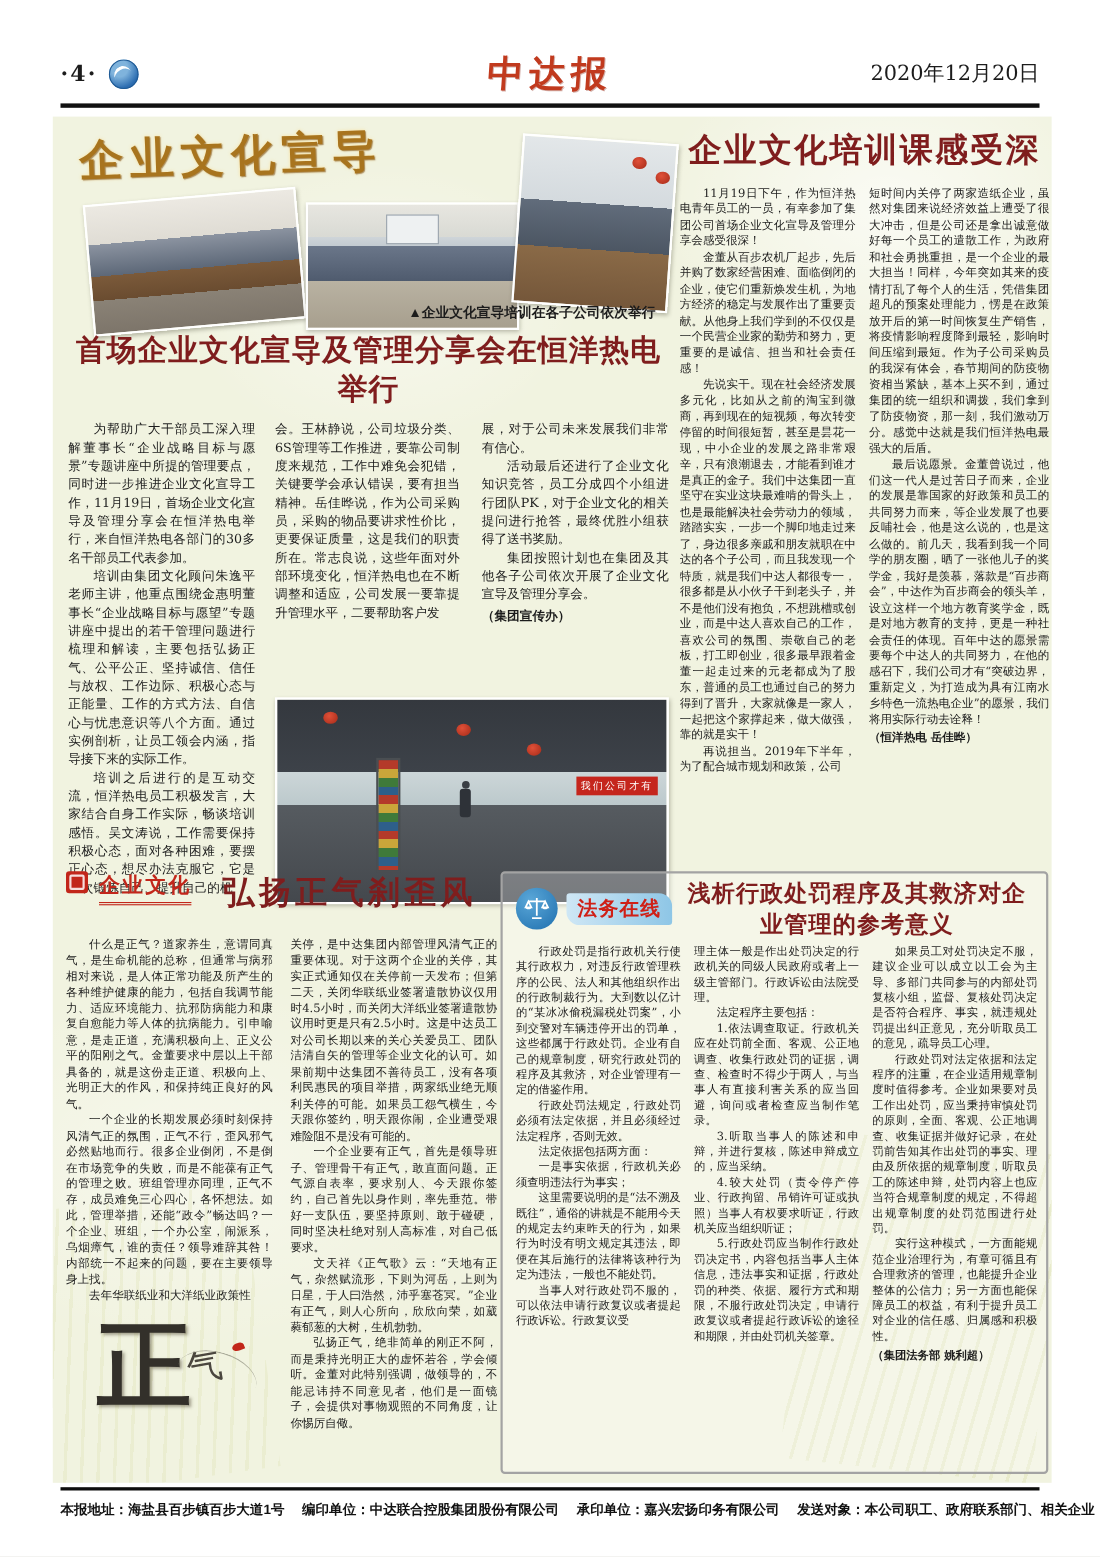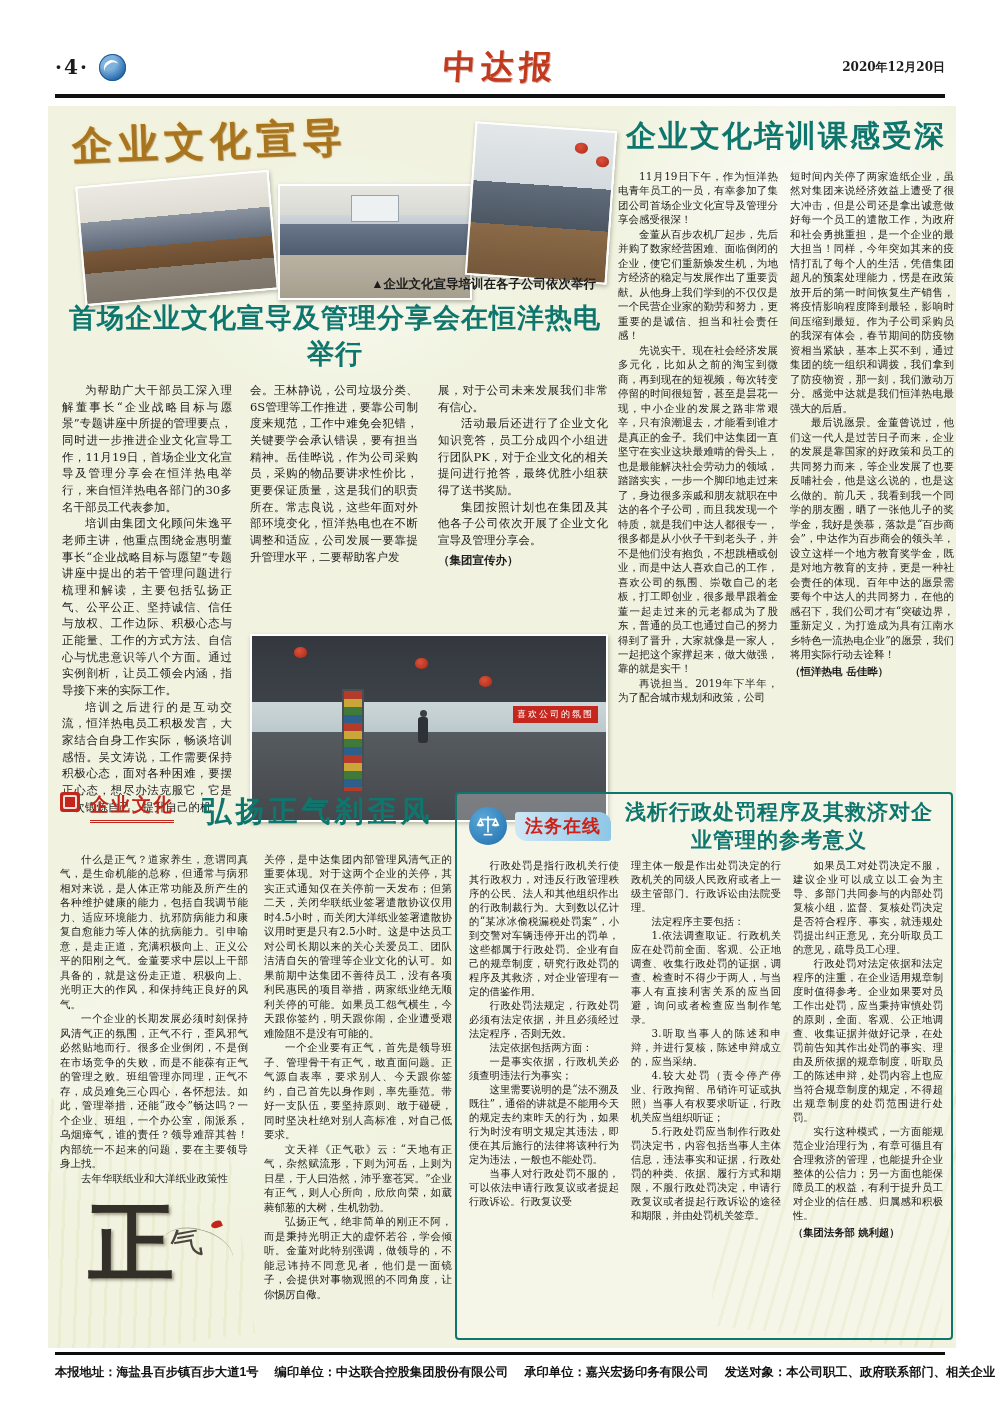--- a/index.html
+++ b/index.html
@@ -9,37 +9,37 @@
   
   .header{position:absolute;left:55px;top:40px;width:890px;height:54px;border-bottom:4px solid #111;
           display:flex;align-items:center;}
   .pagenum{font-size:20px;font-weight:bold;letter-spacing:2px;}
   .logo{width:27px;height:27px;border-radius:50%;margin-left:10px;position:relative;
         background:radial-gradient(circle at 35% 30%,#7fb3dc 0 30%,#2b6cb0 70%);box-shadow:0 0 0 1px #1f5a94 inset;}
   .logo::after{content:"";position:absolute;left:5px;top:6px;width:16px;height:14px;border-radius:50%;
         border-top:3px solid #fff;transform:rotate(-28deg);}
   .masthead{position:absolute;left:50%;transform:translateX(-50%) skewX(-4deg);font-size:33px;font-weight:bold;
         color:#c13a1e;letter-spacing:5px;text-shadow:1px 1px 0 rgba(130,25,8,.35);}
-  .hdate{margin-left:auto;font-size:12px;font-weight:bold;}
+  .hdate{margin-left:auto;font-size:19px;}
 
   
   .content{position:absolute;left:48px;top:106px;width:908px;height:1242px;background:#f1f3e0;overflow:hidden;}
   .swirl{position:absolute;border-radius:50%;background:radial-gradient(closest-side,rgba(255,255,255,.65),rgba(255,255,255,0));}
   .sw1{width:420px;height:300px;right:-60px;top:-70px;}
   .sw2{width:360px;height:260px;left:120px;top:40px;opacity:.7;}
   .sw3{width:500px;height:340px;left:-120px;bottom:120px;opacity:.6;}
   .wheat{position:absolute;background:repeating-linear-gradient(100deg,rgba(205,210,140,.45) 0 3px,transparent 3px 15px);opacity:.55;}
   .wh1{width:230px;height:300px;right:2px;bottom:10px;transform:rotate(6deg);}
   .wh2{width:200px;height:260px;left:-10px;bottom:0;transform:rotate(-8deg);opacity:.4;}
 
   
   .col p{margin:0;text-indent:2em;text-align:justify;}
   .col p.cont{text-indent:0;}
   .byline{font-weight:bold;text-align:right;text-indent:0 !important;margin-top:3px !important;}
-  .headline{font-family:"Liberation Sans","DejaVu Sans",sans-serif;font-weight:bold;color:#0f766e;}
+  .headline{font-family:"Liberation Sans","DejaVu Sans",sans-serif;font-weight:bold;color:#7f1d1d;}
 
   
   .banner{position:absolute;left:14px;top:6px;width:548px;height:192px;}
   .banner-title{position:absolute;left:10px;top:2px;font-size:40px;font-weight:bold;letter-spacing:6px;
         color:#a8741e;transform:rotate(-2deg);font-family:"DejaVu Serif",serif;
         text-shadow:1px 1px 1px rgba(110,60,0,.55),0 0 3px rgba(255,215,120,.7);}
   .photo{position:absolute;border:2px solid #fff;box-shadow:1px 2px 4px rgba(60,60,40,.35);}
   .ph1{left:18px;top:66px;width:190px;height:116px;transform:rotate(-5deg);
        background:linear-gradient(180deg,#ece9e2 0%,#dfdcd4 30%,#8b93a0 30%,#5d6878 55%,#7b5a3a 55%,#6a4c30 74%,#8a8276 74%,#7d756a 100%);}
   .ph2{left:216px;top:72px;width:190px;height:112px;
@@ -89,21 +89,21 @@
   .calli{position:relative;margin-top:14px;height:128px;text-indent:0;}
   .calli-main{font-size:86px;font-weight:bold;line-height:1;color:#33302a;
        text-shadow:2px 2px 3px rgba(60,50,30,.45);display:inline-block;margin-left:28px;}
   .calli-sub{font-size:32px;color:#4a463e;display:inline-block;transform:rotate(-10deg);margin-left:-4px;vertical-align:18px;}
   .calli::after{content:"";position:absolute;right:14px;top:30px;width:74px;height:44px;border-top:1.5px solid #8a8a7a;
        border-radius:50%;transform:rotate(16deg);opacity:.7;}
   .bird{position:absolute;right:26px;top:22px;width:11px;height:7px;background:#c2261a;
        border-radius:50% 50% 0 60%;transform:rotate(-22deg);}
 
   
-  .art4{position:absolute;left:407px;top:686px;width:498px;height:548px;border:2px solid #0f766e;border-radius:4px;
+  .art4{position:absolute;left:407px;top:686px;width:498px;height:548px;border:2px solid #a3a3a3;border-radius:4px;
         background:rgba(255,255,255,.28);box-sizing:border-box;padding:10px 12px;}
   .a4-head{display:flex;align-items:center;gap:8px;height:44px;}
   .law-icon{width:38px;height:38px;border-radius:50%;flex:0 0 auto;
        background:radial-gradient(circle at 35% 30%,#5aa7d8,#1f6fae);display:flex;align-items:center;justify-content:center;}
   .law-icon svg{width:26px;height:26px;}
   .a4-label{color:#cf2017;font-weight:900;font-size:18px;letter-spacing:1px;padding:2px 10px 3px;
        background:linear-gradient(90deg,#cfe7f5,#8ec6e6);border-radius:3px 12px 3px 12px;
        font-family:"Liberation Sans",sans-serif;flex:0 0 auto;}
   .a4-title{flex:1;font-size:21px;letter-spacing:1px;text-align:center;}
   .art4-body{position:relative;margin-top:10px;font-size:10.3px;line-height:1.36;}
@@ -161,21 +161,21 @@
           <p class="cont">展，对于公司未来发展我们非常有信心。</p>
           <p>活动最后还进行了企业文化知识竞答，员工分成四个小组进行团队PK，对于企业文化的相关提问进行抢答，最终优胜小组获得了送书奖励。</p>
           <p>集团按照计划也在集团及其他各子公司依次开展了企业文化宣导及管理分享会。</p>
           <p class="byline">（集团宣传办）</p>
         </div>
         <div class="photo ph4">
           <span class="ph4-pillar"></span>
           <span class="lantern" style="left:12%;top:6%"></span>
           <span class="lantern" style="left:46%;top:12%"></span>
           <span class="lantern" style="left:64%;top:22%"></span>
-          <span class="ph4-banner">喜欢公司的氛围</span>
+          <span class="ph4-banner">我们公司才有</span>
           <span class="person"></span>
         </div>
       </div>
     </div>
 
     <div class="art2">
       <div class="headline">企业文化培训课感受深</div>
       <div class="art2-body">
         <div class="col a2c1">
           <p>11月19日下午，作为恒洋热电青年员工的一员，有幸参加了集团公司首场企业文化宣导及管理分享会感受很深！</p>

